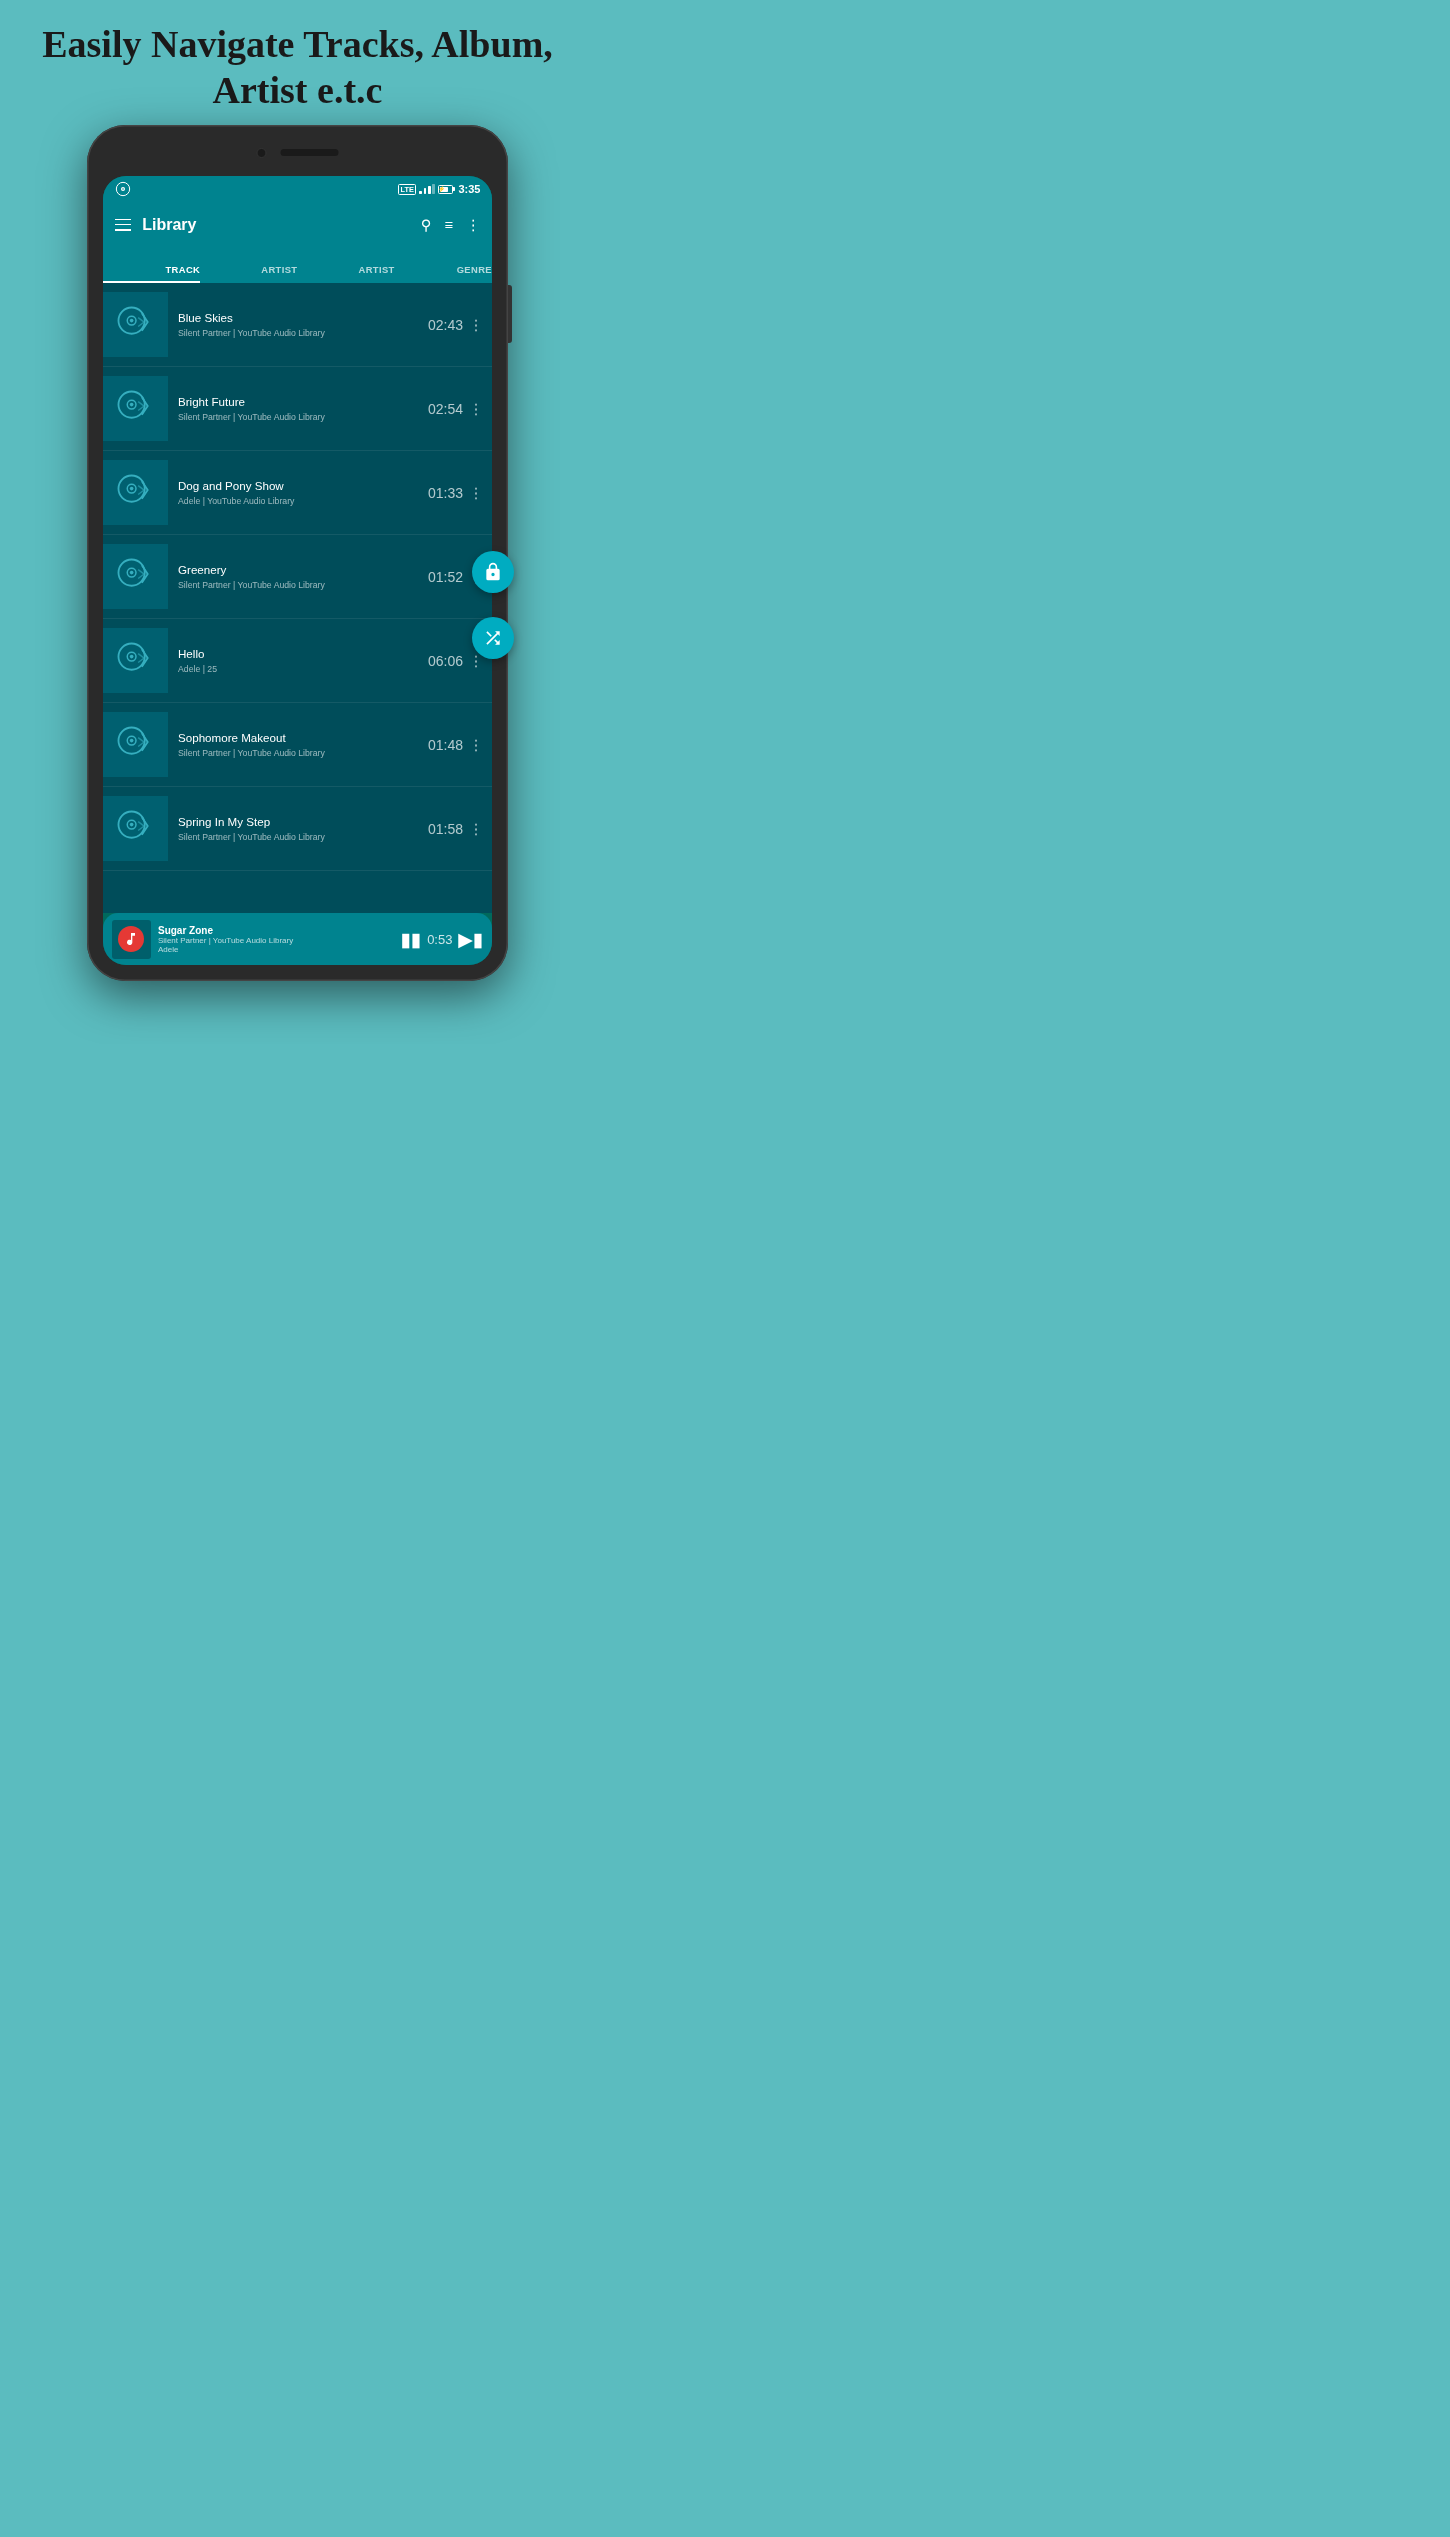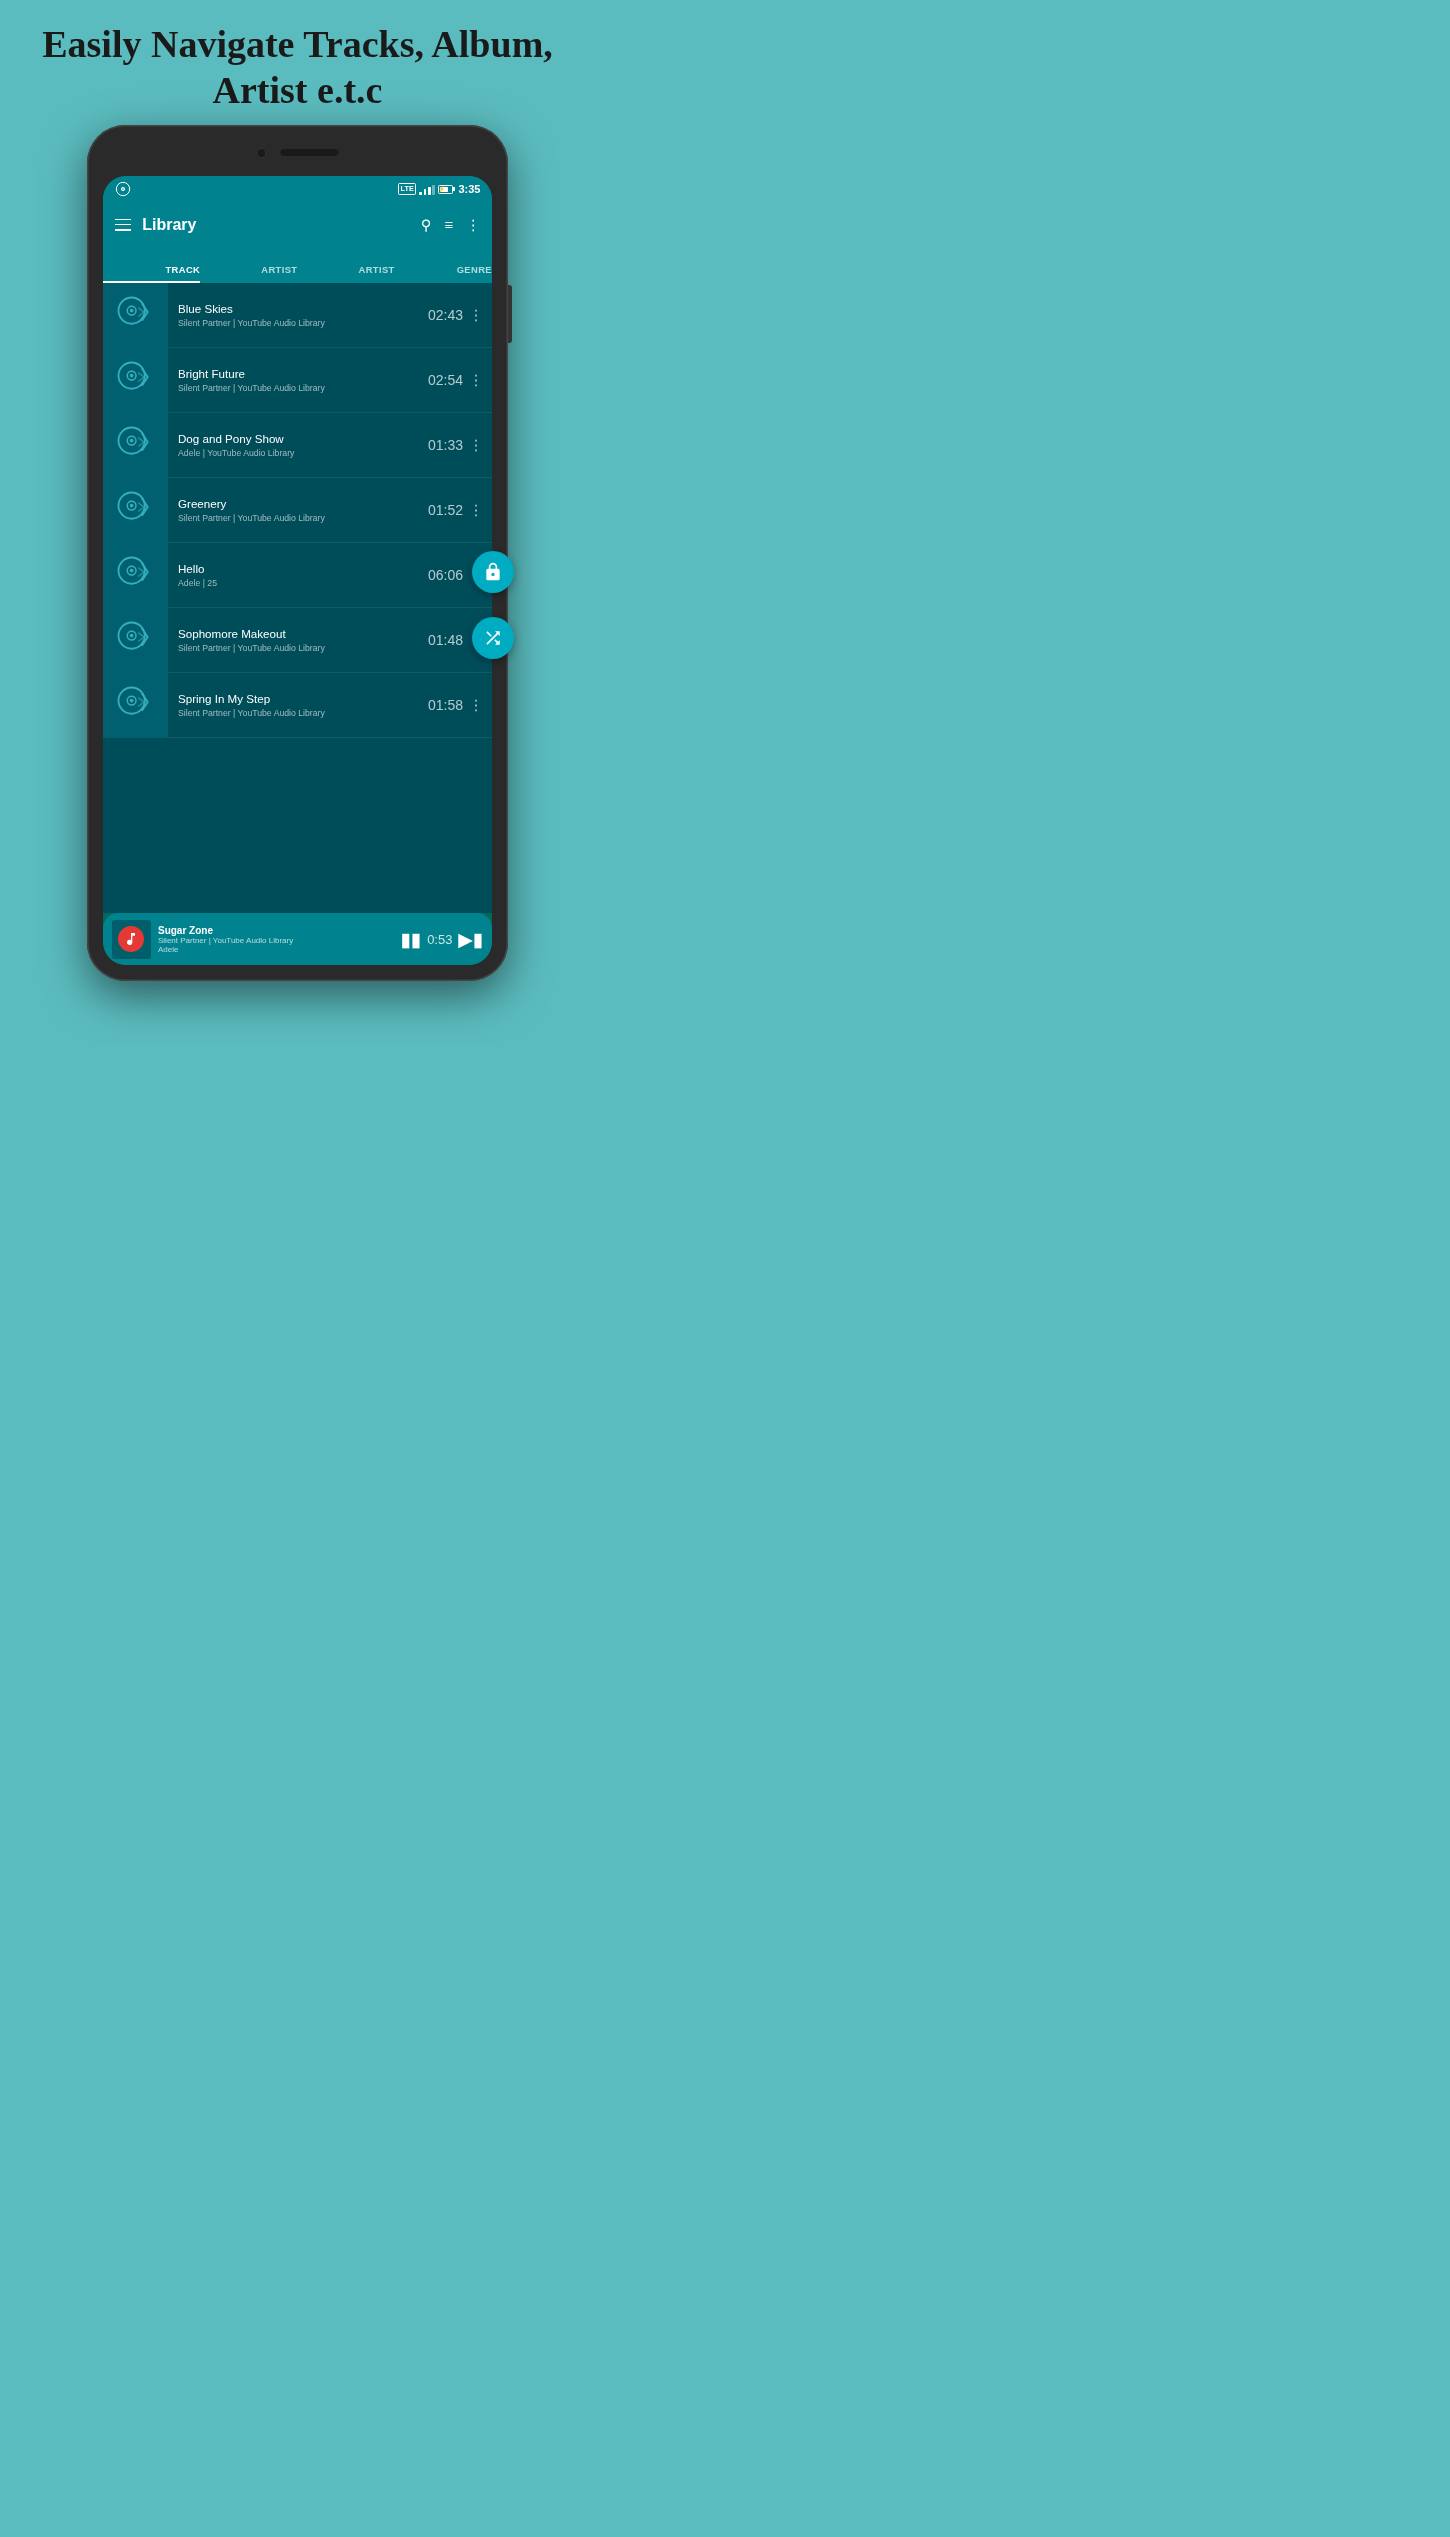--- a/index.html
+++ b/index.html
@@ -82,20 +82,21 @@
       align-items: center;
     }
 
     .disc-icon {
       width: 16px;
       height: 16px;
     }
 
     .status-right {
       display: flex;
+      align-items: center;
       gap: 2.9px;
       color: white;
       font-size: 9.4px;
     }
 
     .lte-badge {
       font-size: 7.3px;
       font-weight: bold;
       color: white;
       border: 0.7px solid white;
@@ -177,21 +178,21 @@
     
     .track-list {
       flex: 1;
       overflow: hidden;
       background: #004d5a;
     }
 
     .track-item {
       display: flex;
       align-items: center;
-      height: 65px;
+      height: 84px;
       border-bottom: 0.7px solid rgba(255,255,255,0.08);
       padding: 0 8.7px 0 0;
       cursor: pointer;
     }
 
     .track-thumb {
       width: 65px;
       height: 65px;
       background: #006070;
       display: flex;

